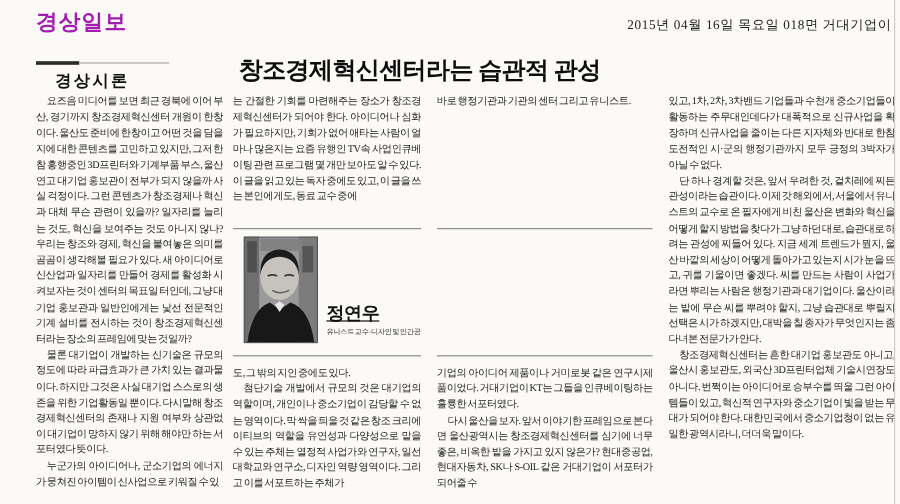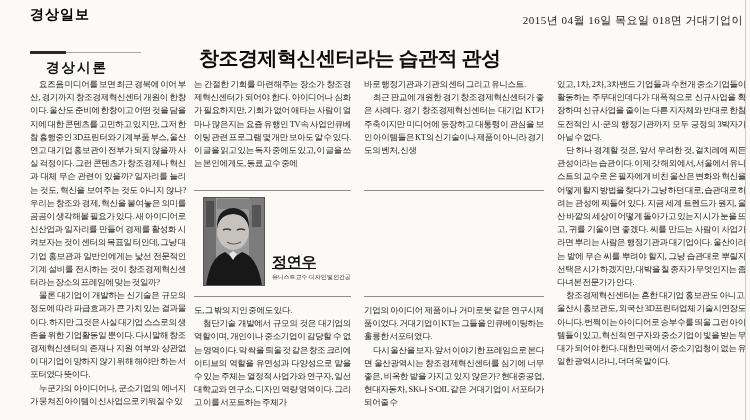--- a/index.html
+++ b/index.html
@@ -1,19 +1,19 @@
 <!DOCTYPE html>
 <html><head>
 <meta charset="utf-8">
 <style>
   html,body{margin:0;padding:0;}
   .page{position:relative;width:750px;height:420px;background:#fbfaf7;overflow:hidden;
         font-family:"Liberation Serif","DejaVu Serif",serif;color:#1b1b1b;}
-  .masthead{position:absolute;left:30px;top:6px;font-size:14px;font-weight:bold;letter-spacing:1px;
-        font-family:"Liberation Sans","DejaVu Sans",sans-serif;color:#000000;}
+  .masthead{position:absolute;left:30px;top:6px;font-size:18px;font-weight:bold;letter-spacing:1px;
+        font-family:"Liberation Sans","DejaVu Sans",sans-serif;color:#a21caf;}
   .dateline{position:absolute;right:7px;top:13px;font-size:11px;letter-spacing:.5px;color:#222;}
   .section-rule{position:absolute;left:30px;top:51px;width:111px;height:3px;font-size:0;}
   .section-rule .thick{display:inline-block;width:36px;height:3px;background:#2a2a2a;vertical-align:top;}
   .section-rule .thin{display:inline-block;width:75px;height:1px;background:#a8a8a8;vertical-align:top;margin-top:1px;}
   .section-label{position:absolute;left:46px;top:59px;font-size:13.5px;font-weight:bold;letter-spacing:2px;
         font-family:"Liberation Sans","DejaVu Sans",sans-serif;color:#111;}
   .headline{position:absolute;left:199px;top:45px;margin:0;font-size:20px;font-weight:bold;
         letter-spacing:-.5px;white-space:nowrap;color:#0d0d0d;}
   .page-edge{position:absolute;right:4px;top:0;height:420px;width:0;border-right:1px solid #cfcdc9;}
 
@@ -95,21 +95,20 @@
       <div class="hrule-b"></div>
       <div class="seg-bottom">
         <p>도, 그 밖의 지인 중에도 있다.</p>
         <p class="indent">첨단기술 개발에서 규모의 것은 대기업의 역할이며, 개인이나 중소기업이 감당할 수 없는 영역이다. 막 싹을 틔울 것 같은 창조 크리에이티브의 역할을 유연성과 다양성으로 맡을 수 있는 주체는 열정적 사업가와 연구자, 일선 대학교와 연구소, 디자인 역량 영역이다. 그리고 이를 서포트하는 주체가</p>
       </div>
     </div>
 
     <div class="col col3">
       <div class="seg-top">
         <p>바로 행정기관과 기관의 센터 그리고 유니스트.</p>
-        <p class="indent">최근 판교에 개원한 경기 창조경제혁신센터가 좋은 사례다. 경기 창조경제혁신센터는 대기업 KT가 주축이지만 미디어에 등장하고 대통령이 관심을 보인 아이템들은 KT의 신기술이나 제품이 아니라 경기도의 벤처, 신생</p>
       </div>
       <div class="hrule-a"></div>
       <div class="hrule-b"></div>
       <div class="seg-bottom">
         <p>기업의 아이디어 제품이나 거미로봇 같은 연구시제품이었다. 거대기업이 KT는 그들을 인큐베이팅하는 훌륭한 서포터였다.</p>
         <p class="indent">다시 울산을 보자. 앞서 이야기한 프레임으로 본다면 울산광역시는 창조경제혁신센터를 심기에 너무 좋은, 비옥한 밭을 가지고 있지 않은가? 현대중공업, 현대자동차, SK나 S-OIL 같은 거대기업이 서포터가 되어줄 수</p>
       </div>
     </div>
 
     <div class="col col4">

